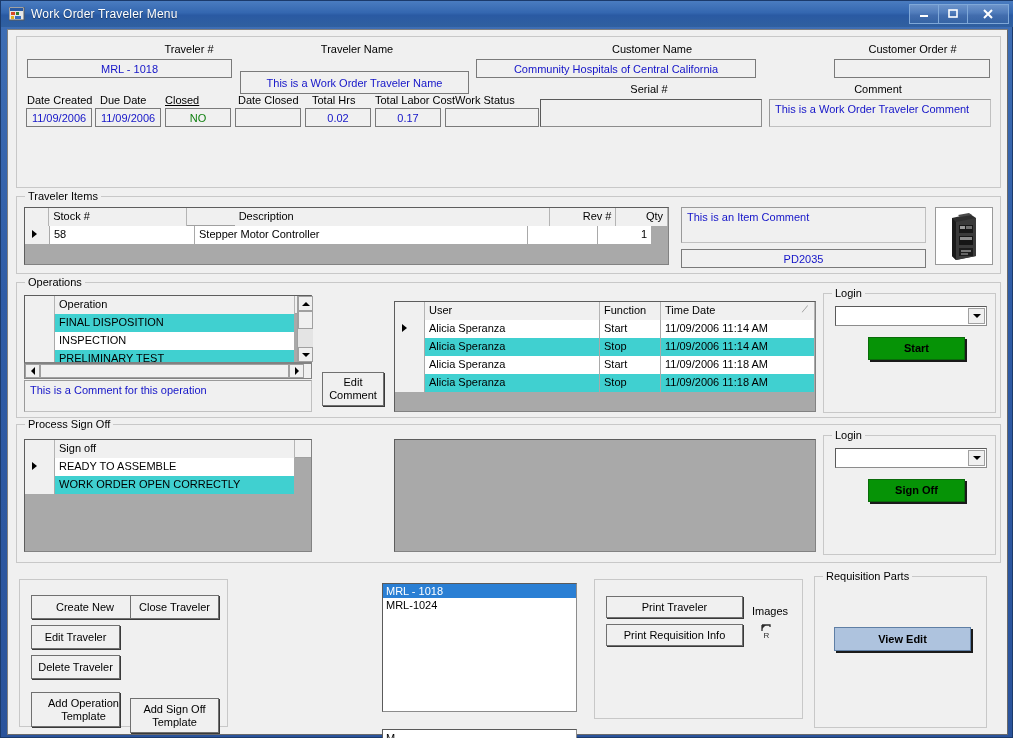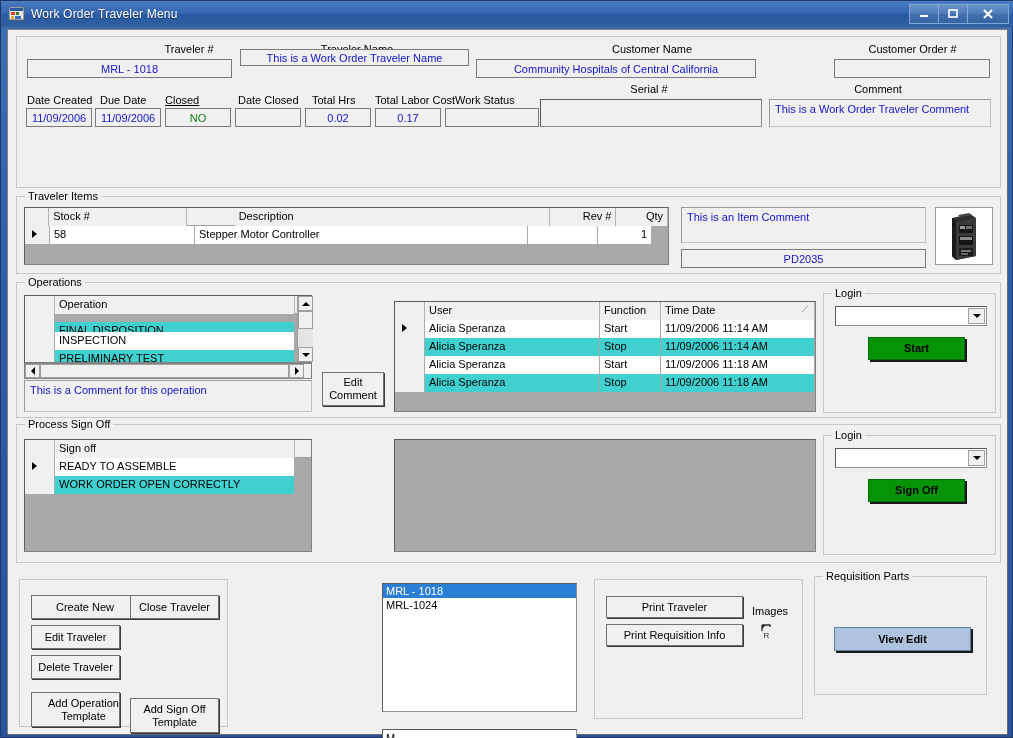--- a/index.html
+++ b/index.html
@@ -244,21 +244,21 @@
   </div>
 
   <div id="client">
 
     <div class="group" style="left:8px; top:6px; width:985px; height:152px;">
 
       <div class="lbl" style="left:72px; top:6px; width:200px; text-align:center;">Traveler #</div>
       <div class="fld" style="left:10px; top:22px; width:205px; height:19px;">MRL - 1018</div>
 
       <div class="lbl" style="left:230px; top:6px; width:220px; text-align:center;">Traveler Name</div>
-      <div class="fld" style="left:223px; top:12px; width:229px; height:17px;">This is a Work Order Traveler Name</div>
+      <div class="fld" style="left:223px; top:34px; width:229px; height:23px;">This is a Work Order Traveler Name</div>
 
       <div class="lbl" style="left:460px; top:6px; width:350px; text-align:center;">Customer Name</div>
       <div class="fld" style="left:459px; top:22px; width:280px; height:19px;">Community Hospitals of Central California</div>
 
       <div class="lbl" style="left:818px; top:6px; width:155px; text-align:center;">Customer Order #</div>
       <div class="fld" style="left:817px; top:22px; width:156px; height:19px;"></div>
 
       <div class="lbl" style="left:10px; top:57px;">Date Created</div>
       <div class="fld" style="left:9px; top:71px; width:66px; height:19px;">11/09/2006</div>
 
@@ -335,21 +335,21 @@
     <div class="group" style="left:8px; top:252px; width:985px; height:136px;">
       <div class="gtitle">Operations</div>
 
       <div class="grid" style="left:7px; top:12px; width:288px; height:68px;">
         <div class="grow header">
           <div class="gcell marker" style="width:30px;"></div>
           <div class="gcell" style="width:240px;">Operation</div>
         </div>
         <div class="grow sel">
           <div class="gcell marker" style="width:30px;"></div>
-          <div class="gcell" style="width:240px;margin-top:8px;">FINAL DISPOSITION</div>
+          <div class="gcell" style="width:240px;">FINAL DISPOSITION</div>
         </div>
         <div class="grow">
           <div class="gcell marker" style="width:30px;"></div>
           <div class="gcell" style="width:240px;">INSPECTION</div>
         </div>
         <div class="grow sel">
           <div class="gcell marker" style="width:30px;"></div>
           <div class="gcell" style="width:240px;">PRELIMINARY TEST</div>
         </div>
       </div>
@@ -499,19 +499,19 @@
       <div style="position:absolute; left:166px; top:44px; width:14px; height:16px;">
         <svg width="14" height="16" viewBox="0 0 14 16">
           <path d="M1 1 H9 V3" stroke="#2b2b2b" fill="none" stroke-width="1.3"></path>
           <path d="M1 1 V7" stroke="#2b2b2b" fill="none" stroke-width="1.3"></path>
           <polygon points="1,1 5,1 1,5" fill="#2b2b2b"></polygon>
           <text x="2.5" y="14" font-size="8" font-family="Liberation Sans, sans-serif" fill="#2b2b2b">R</text>
         </svg>
       </div>
     </div>
 
-    <div class="group" style="left:806px; top:546px; width:173px; height:119px;">
+    <div class="group" style="left:806px; top:546px; width:173px; height:152px;">
       <div class="gtitle">Requisition Parts</div>
       <div class="btn blue" style="left:19px; top:50px; width:137px; height:24px;">View Edit</div>
     </div>
 
   </div>
 </div>
 
 </body></html>

